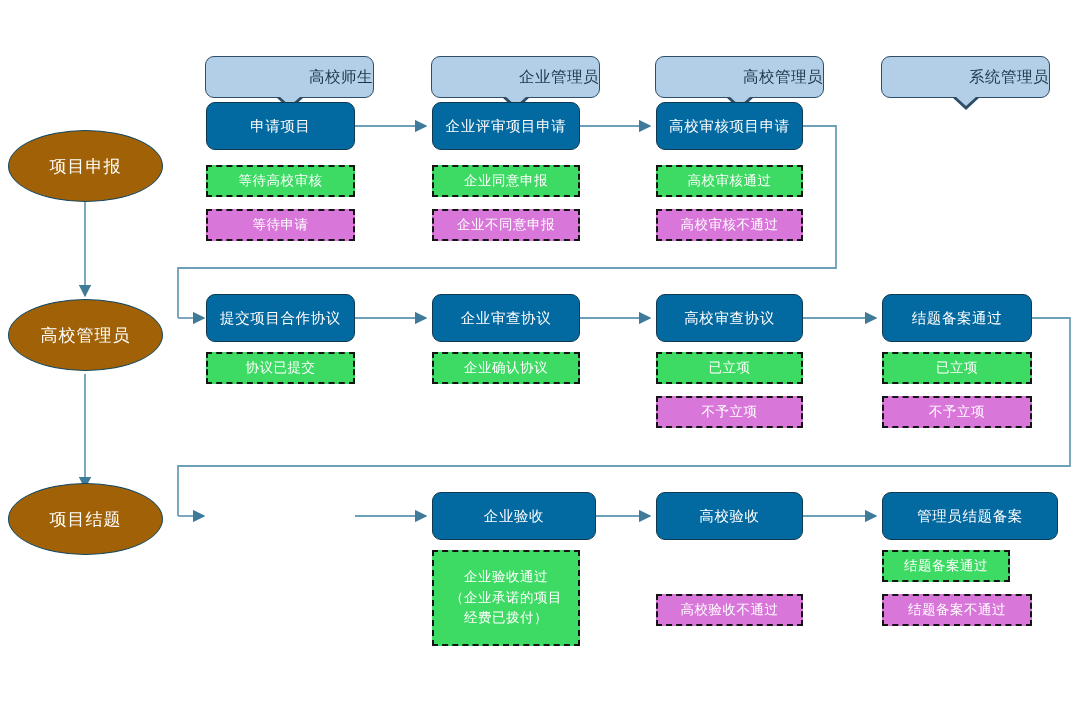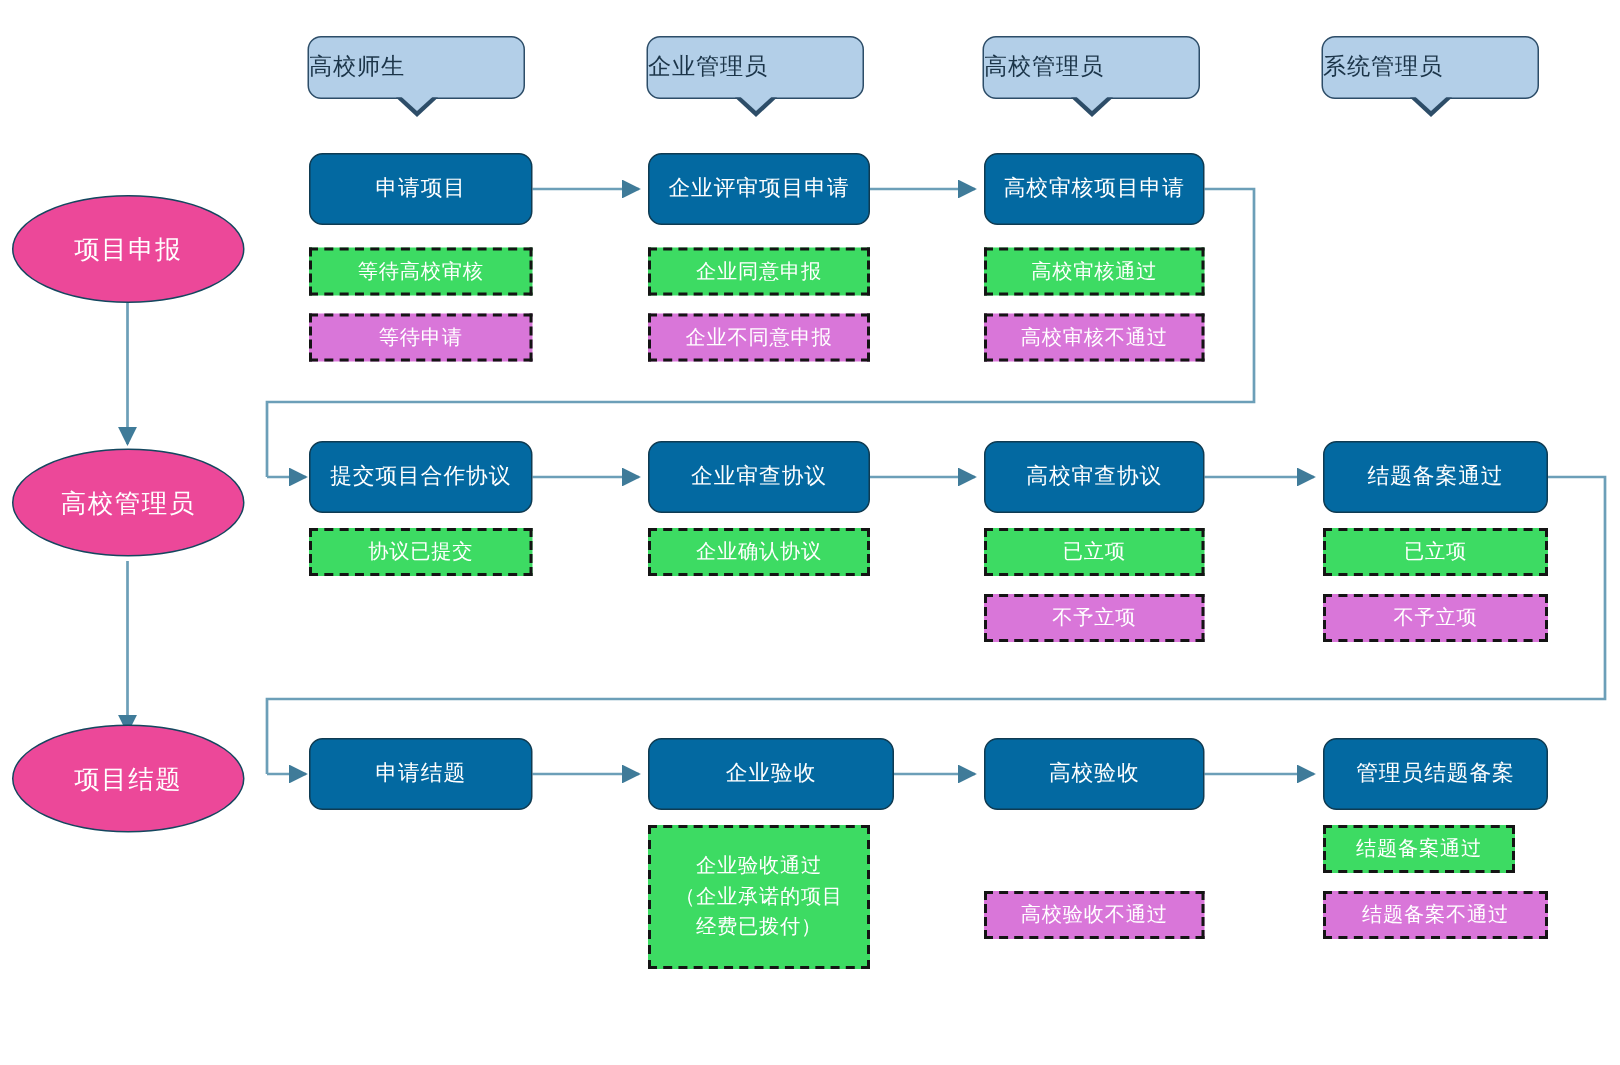--- a/index.html
+++ b/index.html
@@ -21,29 +21,30 @@
     position: absolute;
     left: 0; top: 0;
     width: 1080px;
     height: 710px;
     pointer-events: none;
   }
 
   
   .role-bubble {
     position: absolute;
-    width: 145px;
+    width: 169px;
     height: 42px;
     background: #b3cfe8;
     border: 1.6px solid #2d4d68;
     border-radius: 9px;
     box-sizing: border-box;
     display: flex;
     align-items: center;
-    justify-content: flex-start;
+    justify-content: flex-end;
+    margin-top: 32px;
   }
   .role-bubble .role-label {
     font-size: 15.5px;
     color: #1b3448;
     letter-spacing: 0.5px;
     line-height: 1;
   }
   
   .role-bubble .tail-outer {
     position: absolute;
@@ -64,21 +65,21 @@
     border-left: 11px solid transparent;
     border-right: 11px solid transparent;
     border-top: 10px solid #b3cfe8;
   }
 
   
   .phase-ellipse {
     position: absolute;
     width: 155px;
     height: 72px;
-    background: #ec4899;
+    background: #a16207;
     border: 1.6px solid #14475f;
     border-radius: 50%;
     box-sizing: border-box;
     display: flex;
     align-items: center;
     justify-content: center;
   }
   .phase-ellipse .phase-label {
     font-size: 17px;
     color: #ffffff;
@@ -250,41 +251,38 @@
   <div class="proc-box" style="left:882px; top:294px; width:150px;">
     <span class="proc-label">结题备案通过</span>
   </div>
   <div class="status-chip green" style="left:882px; top:352px; width:150px; height:32px;">
     <span class="chip-label">已立项</span>
   </div>
   <div class="status-chip magenta" style="left:882px; top:396px; width:150px; height:32px;">
     <span class="chip-label">不予立项</span>
   </div>
 
-  <div class="proc-box" style="left:206px; top:492px; width:149px;">
-    <span class="proc-label">申请结题</span>
-  </div>
 
   <div class="proc-box" style="left:432px; top:492px; width:164px;">
     <span class="proc-label">企业验收</span>
   </div>
   <div class="status-chip green" style="left:432px; top:550px; width:148px; height:96px; white-space:pre-line;">
     <span class="chip-label" style="white-space:pre-line;">企业验收通过
 （企业承诺的项目
 经费已拨付）</span>
   </div>
 
   <div class="proc-box" style="left:656px; top:492px; width:147px;">
     <span class="proc-label">高校验收</span>
   </div>
   <div class="status-chip magenta" style="left:656px; top:594px; width:147px; height:32px;">
     <span class="chip-label">高校验收不通过</span>
   </div>
 
-  <div class="proc-box" style="left:882px; top:492px; width:150px;">
+  <div class="proc-box" style="left:882px; top:492px; width:176px;">
     <span class="proc-label">管理员结题备案</span>
   </div>
   <div class="status-chip green" style="left:882px; top:550px; width:128px; height:32px;">
     <span class="chip-label">结题备案通过</span>
   </div>
   <div class="status-chip magenta" style="left:882px; top:594px; width:150px; height:32px;">
     <span class="chip-label">结题备案不通过</span>
   </div>
 
 </div>

